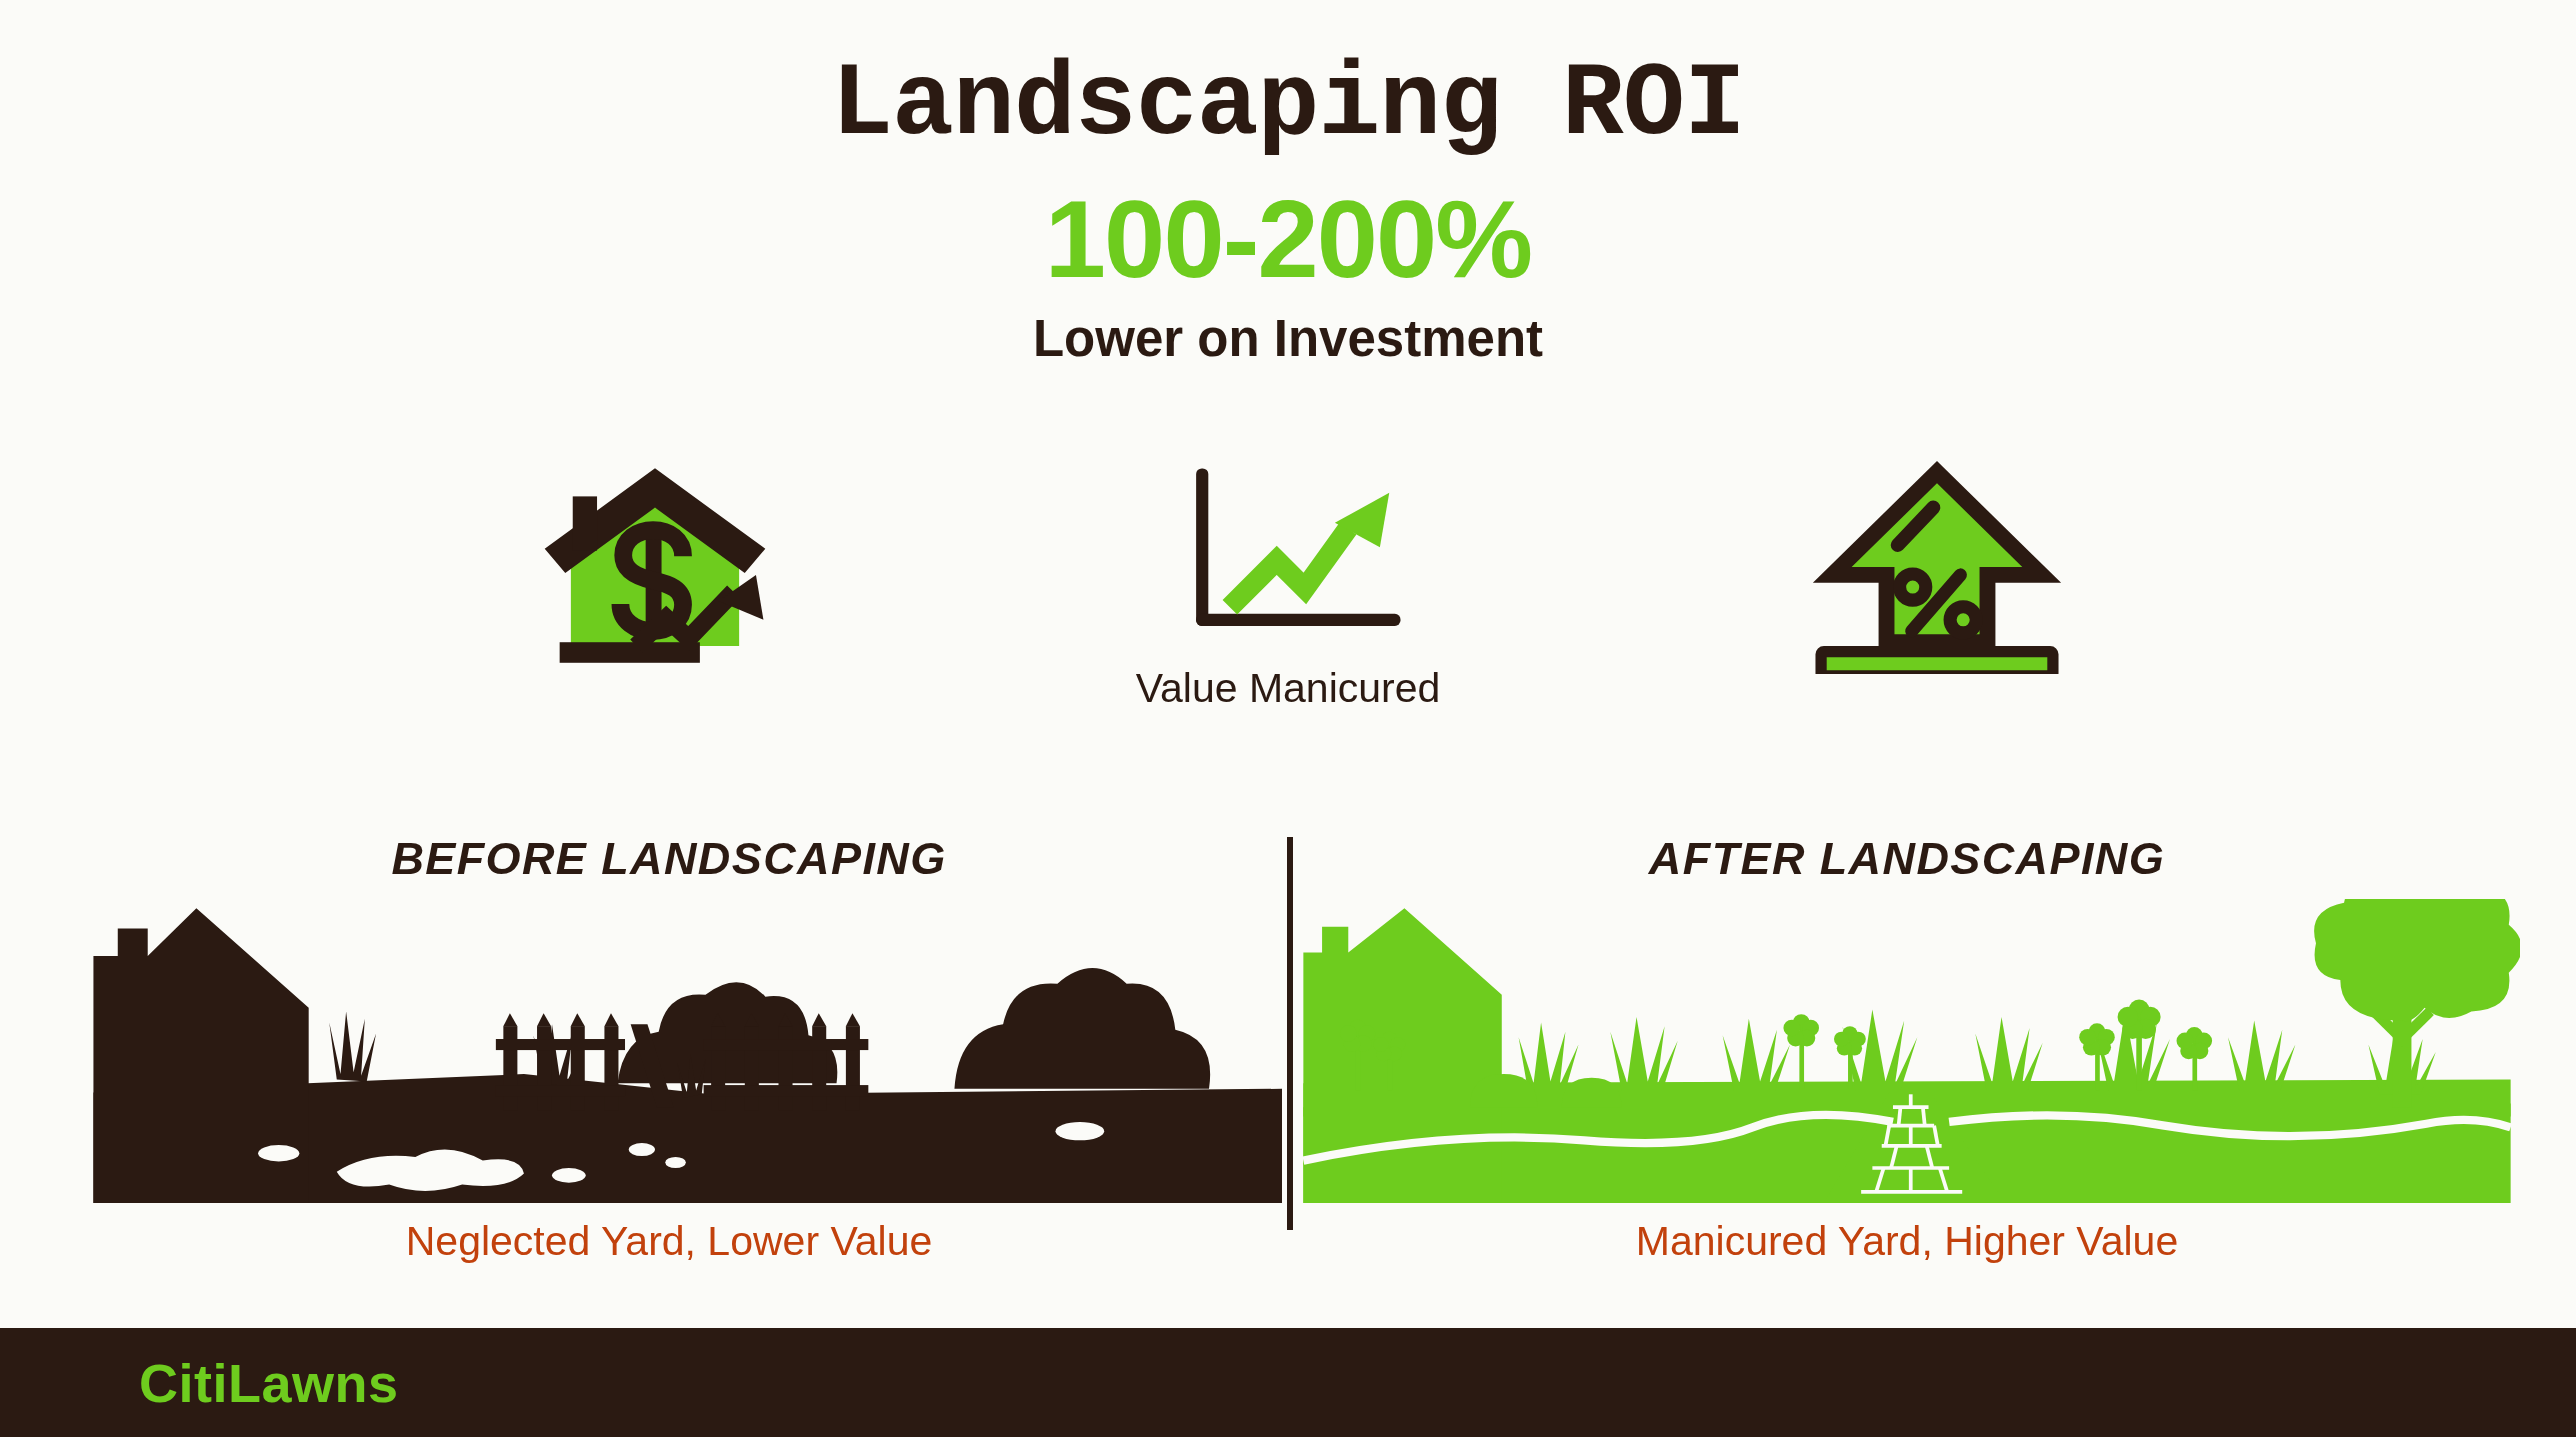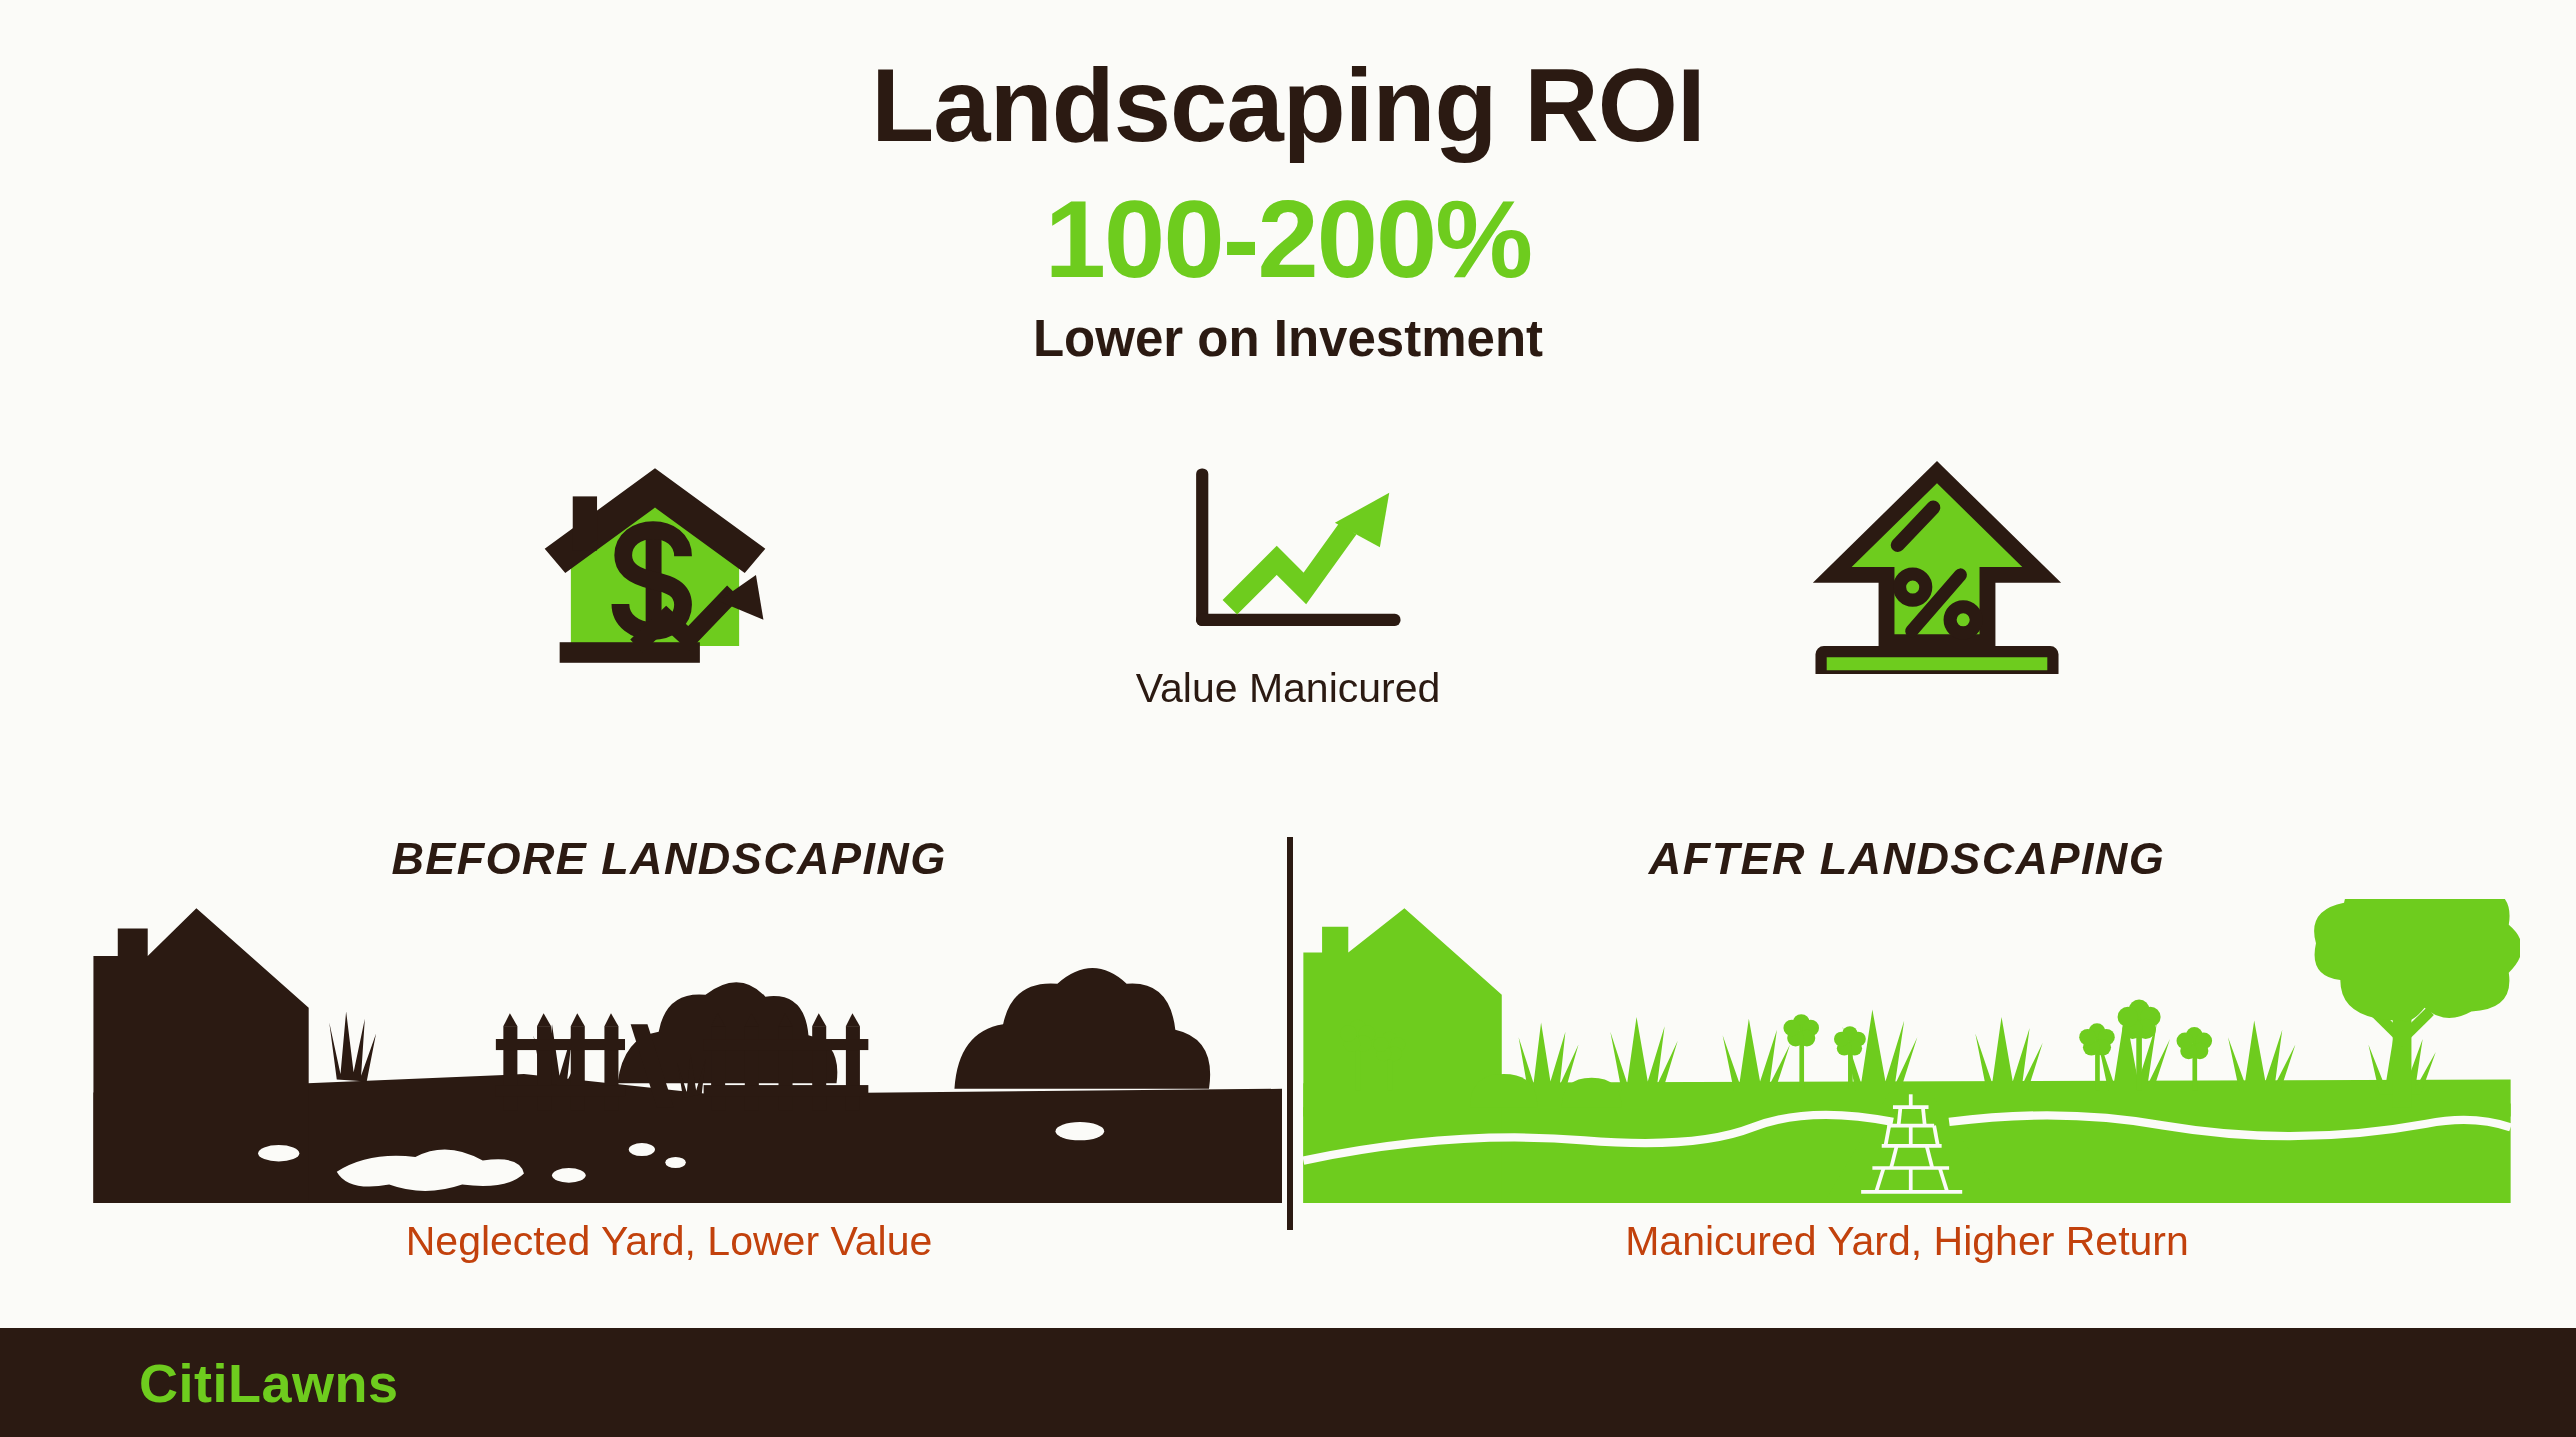--- a/index.html
+++ b/index.html
@@ -29,20 +29,21 @@
     width: 100%;
     text-align: center;
   }
   .title {
     font-size: 103px;
     font-weight: bold;
     color: #2b1a12;
     letter-spacing: -0.9px;
     line-height: 1.05;
     margin: 0;
+    font-family: Liberation Mono, monospace;
   }
   .headline {
     font-size: 110px;
     font-weight: bold;
     color: #6ecc1e;
     letter-spacing: -1.9px;
     line-height: 1.05;
     margin: 20.6px 0 0 0;
   }
   .subhead {
@@ -383,21 +384,21 @@
             <line x1="676" y1="268" x2="682" y2="292"></line>
             <line x1="659" y1="292" x2="659" y2="318"></line>
             <line x1="630" y1="292" x2="622" y2="318"></line>
             <line x1="690" y1="292" x2="698" y2="318"></line>
           </g>
 
           <path d="M10 284 q160 -34 300 -22 q120 10 180 -14 q60 -24 150 -6" fill="none" stroke="#fbfbf8" stroke-width="9"></path>
           <path d="M700 242 q120 -16 230 4 q140 24 280 -2 q50 -10 90 4" fill="none" stroke="#fbfbf8" stroke-width="9"></path>
         </svg>
       </div>
-      <div class="panel-caption">Manicured Yard, Higher Return</div>
+      <div class="panel-caption">Manicured Yard, Higher Value</div>
     </div>
   </div>
 
   <div class="footer">
     <div class="brand">CitiLawns</div>
   </div>
 
 </div>
 
 

